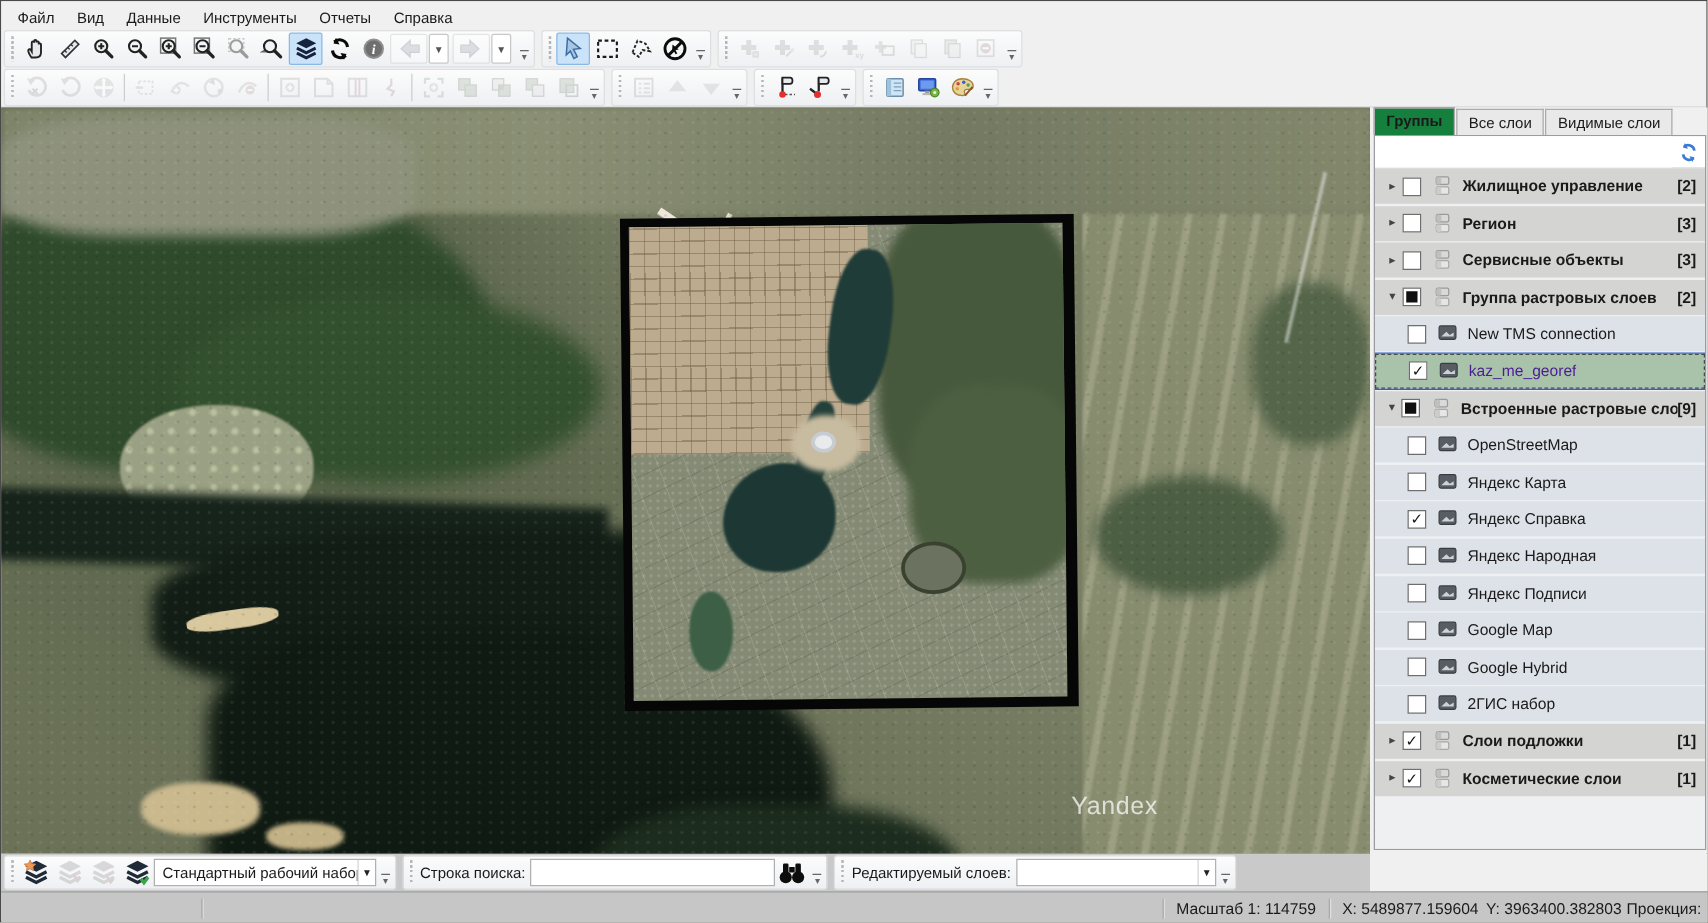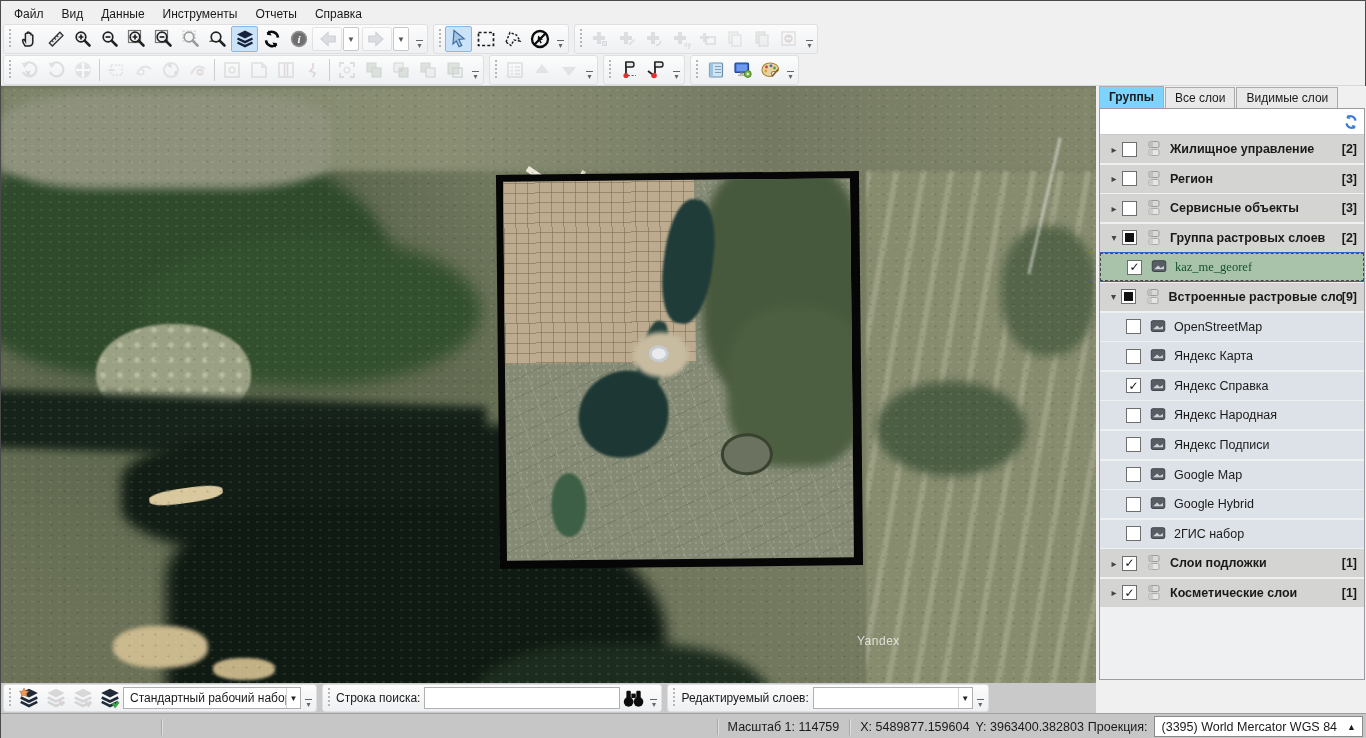--- a/index.html
+++ b/index.html
@@ -36,45 +36,45 @@
     background-image:
       radial-gradient(circle at 18% 20%, rgba(52,72,44,.55), transparent 42%),
       radial-gradient(circle at 70% 15%, rgba(120,126,98,.6), transparent 35%),
       radial-gradient(circle at 90% 60%, rgba(140,144,116,.55), transparent 45%),
       radial-gradient(circle at 45% 8%, rgba(150,152,128,.5), transparent 30%);
   }
   .blob { position:absolute; }
   #map .speck { position:absolute; inset:0;
     background-image:radial-gradient(rgba(230,228,210,.10) 1px, transparent 1.6px), radial-gradient(rgba(20,30,18,.12) 1px, transparent 1.6px);
     background-size:9px 8px, 13px 11px; background-position:0 0, 5px 4px; }
-  #watermark { position:absolute; left:856px; top:548px; color:rgba(255,255,255,.72); font-size:12px; letter-spacing:.5px; }
+  #watermark { position:absolute; left:856px; top:548px; color:rgba(255,255,255,.72); font-size:20px; letter-spacing:.5px; }
 
   
   #raster { position:absolute; left:497px; top:87px; width:363px; height:394px; background:#060606; padding:7px 9px 8px 7px; transform:rotate(-0.6deg); }
   #raster-content { position:relative; width:100%; height:100%; overflow:hidden; background:#848a74;
     background-image:
       repeating-linear-gradient(70deg, rgba(222,212,190,.16) 0 1px, transparent 1px 21px),
       repeating-linear-gradient(-25deg, rgba(40,50,35,.14) 0 1px, transparent 1px 17px),
       radial-gradient(rgba(255,255,255,.16) 1px, transparent 1.4px);
     background-size:auto,auto,6px 6px; }
 
   
   #panel { position:absolute; left:1097px; top:85px; width:269px; height:597px; background:#f0f0f0; }
   #tabs { display:flex; height:22px; align-items:flex-end; padding-left:1px; }
   .tab { padding:3px 9px 3px; border:1px solid #ababab; border-bottom:none; background:#e9e9e9; margin-right:1px; font-size:12px; }
-  .tab.active { background:#7dd3fc; position:relative; padding-bottom:4px; font-weight:bold; }
+  .tab.active { background:#15803d; position:relative; padding-bottom:4px; font-weight:bold; }
   #panel-box { position:absolute; left:1px; top:22px; right:2px; bottom:3px; border:1px solid #9b9ba2; background:#eef0f2; display:flex; flex-direction:column; }
   #search-row { height:26px; background:#fff; border-bottom:1px solid #c9c9c9; display:flex; align-items:center; }
   #layer-search { flex:1; height:100%; border:none; outline:none; padding:0 6px; font:12px "Liberation Sans",sans-serif; }
   #refresh-btn { width:26px; height:24px; display:flex; align-items:center; justify-content:center; }
   #rows { flex:1; overflow:hidden; background:#eef0f2; }
   .lrow { height:28px; margin-bottom:1.6px; display:flex; align-items:center; background:#d4d4d2; padding:0 4px 0 6px; position:relative; }
   .lrow.child { background:#dde2e8; padding-left:6px; }
   .lrow.selected { background:#a9c3ab; border:1px dashed #4a4a4a; outline:1px solid #2f62c8; outline-offset:0px; }
-  .lrow.selected .llabel { color:#14532d;font-family:Liberation Serif, serif; }
+  .lrow.selected .llabel { color:#4c1d95; }
   .expander { width:16px; font-size:10px; color:#444; text-align:center; }
   .lrow.child .expander { width:20px; }
   .cbx { width:15px; height:15px; background:#fff; border:1px solid #6e6e6e; margin-right:7px; display:flex; align-items:center; justify-content:center; font-size:12px; font-weight:bold; color:#111; line-height:1; }
   .partial-sq { width:9px; height:9px; background:#111; display:block; }
   .licon { width:20px; height:18px; margin-right:6px; display:flex; align-items:center; }
   .llabel { font-size:12.5px; white-space:nowrap; overflow:hidden; }
   .lrow.group .llabel { font-weight:bold; }
   .lcount { margin-left:auto; font-weight:bold; font-size:12.5px; padding-right:3px; }
 
   
@@ -701,20 +701,31 @@
             <span class="licon">
               <svg width="20" height="20" viewBox="0 0 20 20">
                 <rect x="5" y="2.5" width="10" height="6" rx="1.4" fill="#d9d9d9" stroke="#9a9a9a"></rect>
                 <rect x="5" y="2.5" width="4" height="6" rx="1.4" fill="#bfbfbf"></rect>
                 <rect x="5" y="10.5" width="10" height="6" rx="1.4" fill="#e6e6e6" stroke="#a8a8a8"></rect>
                 <rect x="5" y="10.5" width="4" height="6" rx="1.4" fill="#cccccc"></rect>
               </svg>
             </span>
             <span class="llabel">Группа растровых слоев</span>
             <span class="lcount">[2]</span>
+          </div>
+          <div class="lrow child">
+            <span class="expander"></span>
+            <span class="cbx unchecked"></span>
+            <span class="licon">
+              <svg width="20" height="18" viewBox="0 0 20 20">
+                <rect x="2.5" y="3" width="15" height="12" rx="1.6" fill="#585d64" stroke="#393d43"></rect>
+                <path d="M4.5 12.5 L9 8.2 L12 11 L15.5 8.8 V12.5 Z" fill="#ccd2d9"></path>
+              </svg>
+            </span>
+            <span class="llabel">New TMS connection</span>
           </div>
           <div class="lrow child selected">
             <span class="expander"></span>
             <span class="cbx checked">✓</span>
             <span class="licon">
               <svg width="20" height="18" viewBox="0 0 20 20">
                 <rect x="2.5" y="3" width="15" height="12" rx="1.6" fill="#585d64" stroke="#393d43"></rect>
                 <path d="M4.5 12.5 L9 8.2 L12 11 L15.5 8.8 V12.5 Z" fill="#ccd2d9"></path>
               </svg>
             </span>
@@ -938,19 +949,15 @@
   <div id="statusbar">
     <div id="sb-left"></div>
     <div class="sb-sep"></div>
     <div id="sb-spacer"></div>
     <div class="sb-sep"></div>
     <span class="sb-item">Масштаб 1: 114759</span>
     <div class="sb-sep"></div>
     <span class="sb-item" style="padding-right:2px;">X: 5489877.159604</span>
     <span class="sb-item" style="padding-left:4px;padding-right:4px;">Y: 3963400.382803</span>
     <span class="sb-item" style="padding-left:0;padding-right:6px;">Проекция:</span>
-    <div id="proj-combo">
-      <span>(3395) World Mercator WGS 84</span>
-      <span class="caret-up">▲</span>
-    </div>
   </div>
 
 </div>
 
 </body></html>

